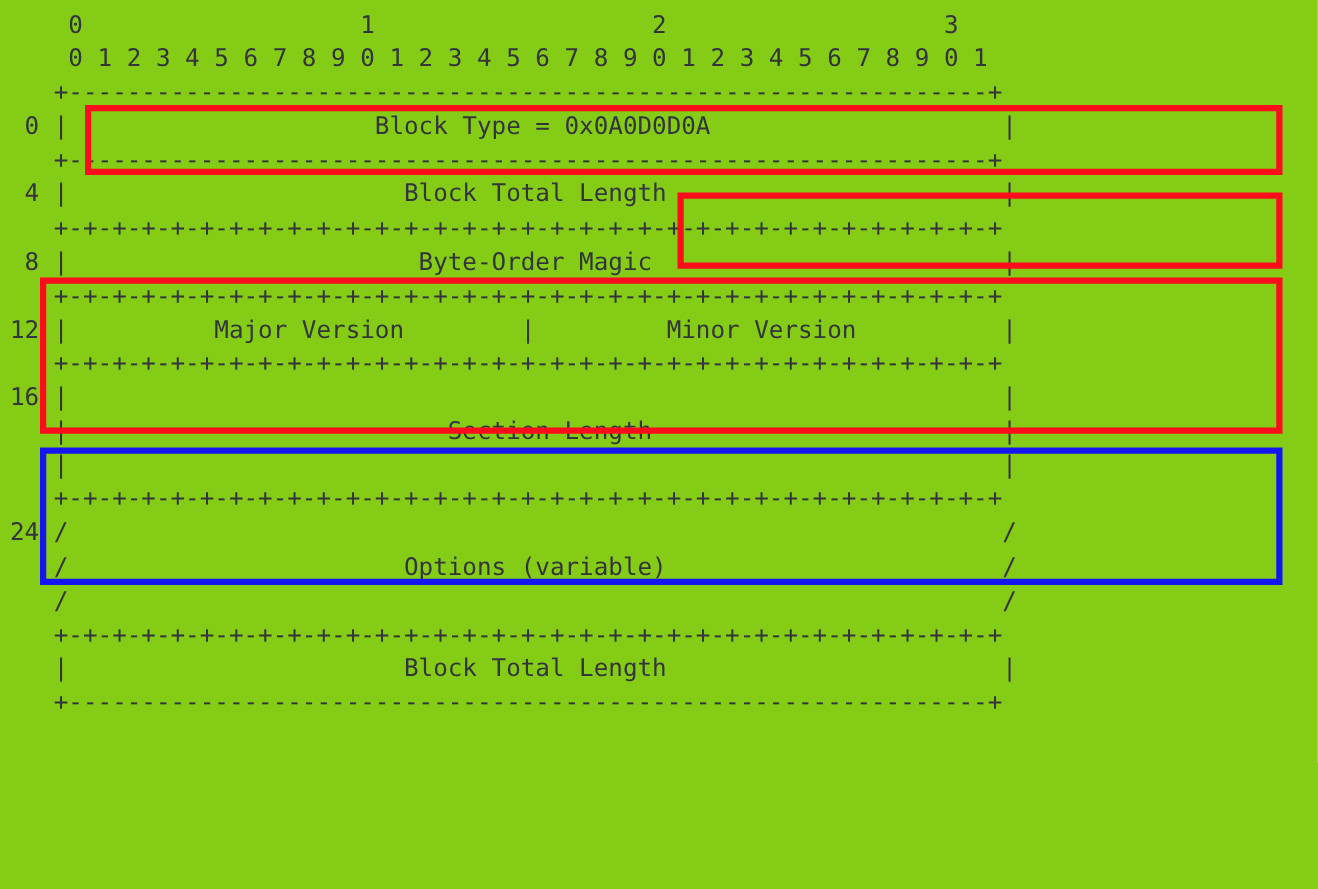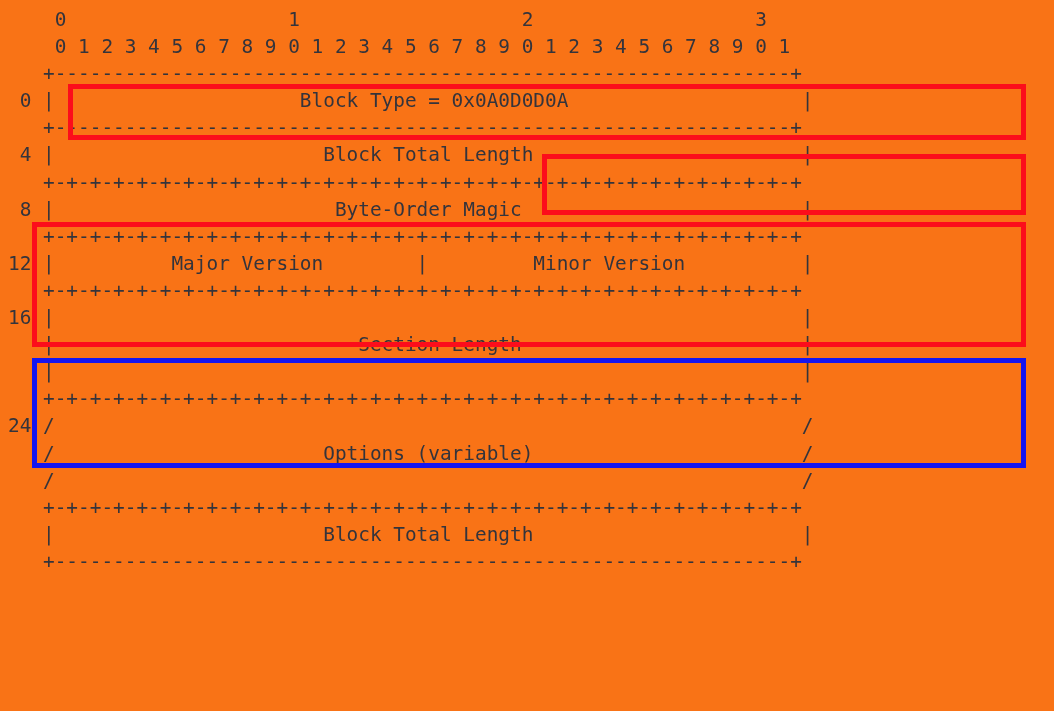--- a/index.html
+++ b/index.html
@@ -11,21 +11,21 @@
     height: 711px;
     background: #fdfde0;
     font-family: "DejaVu Sans Mono", "Liberation Mono", monospace;
     overflow: hidden;
   }
 
   #canvas {
     position: relative;
     width: 1054px;
     height: 711px;
-    background: #f97316;
+    background: #84cc16;
   }
 
   
   .ascii {
     position: absolute;
     left: 0;
     top: 0;
     width: 1054px;
     height: 711px;
     margin: 0;

